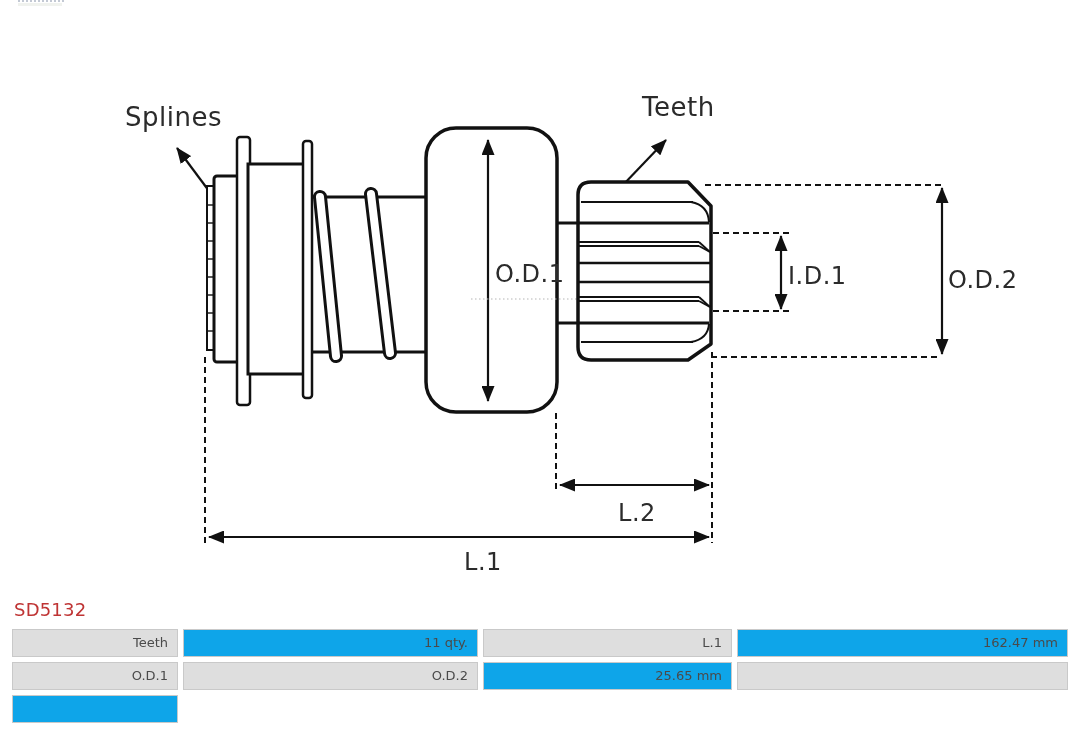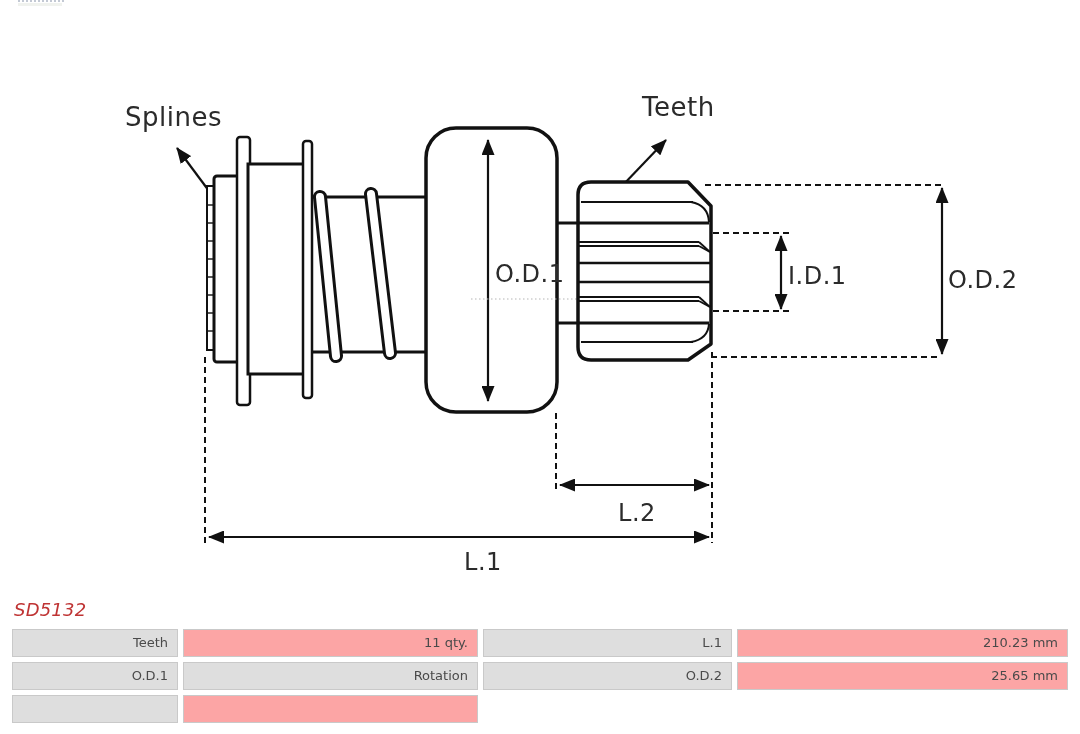--- a/index.html
+++ b/index.html
@@ -14,36 +14,36 @@
 
   
   .diagram-wrap{position:absolute;left:1px;top:0;width:1080px;height:598px;}
   svg text{font-family:"DejaVu Sans","Liberation Sans",sans-serif;fill:#2b2b2b;letter-spacing:0.5px;}
   .callout{font-size:26px;}
   .dim{font-size:24px;}
 
   
   .part-number{
     position:absolute;left:14px;top:599px;
-    font-size:18px;color:#bf3434;letter-spacing:0.2px;font-style:italic;
+    font-size:18px;color:#bf3434;letter-spacing:0.2px;
   }
 
   
   .spec-table{
     position:absolute;left:12px;top:629px;width:1056px;
     display:grid;grid-template-columns:166px 295px 249px 1fr;
     grid-auto-rows:28px;gap:5px;
   }
   .cell{
     box-sizing:border-box;border:1px solid #c9c9c9;
     font-size:13px;color:#4a4a4a;line-height:26px;
     text-align:right;padding-right:9px;overflow:hidden;white-space:nowrap;
   }
   .cell.label{background:#dedede;}
-  .cell.value{background:#fca5a5;}
+  .cell.value{background:#0ea5e9;}
 </style>
 </head>
 <body>
 
 <div class="top-artifact">
   <div class="dash"></div>
   <div class="smudge"></div>
 </div>
 
 <div class="diagram-wrap">
@@ -148,22 +148,21 @@
   <text class="dim" x="482" y="570" text-anchor="middle">L.1</text>
 </svg>
 </div>
 
 <div class="part-number">SD5132</div>
 
 <div class="spec-table">
   <div class="cell label">Teeth</div>
   <div class="cell value">11 qty.</div>
   <div class="cell label">L.1</div>
-  <div class="cell value">210.23 mm</div>
+  <div class="cell value">162.47 mm</div>
 
   <div class="cell label">O.D.1</div>
-  <div class="cell label">Rotation</div>
 
   <div class="cell label">O.D.2</div>
   <div class="cell value">25.65 mm</div>
   <div class="cell label"></div>
   <div class="cell value"></div>
 </div>
 
 </body></html>

